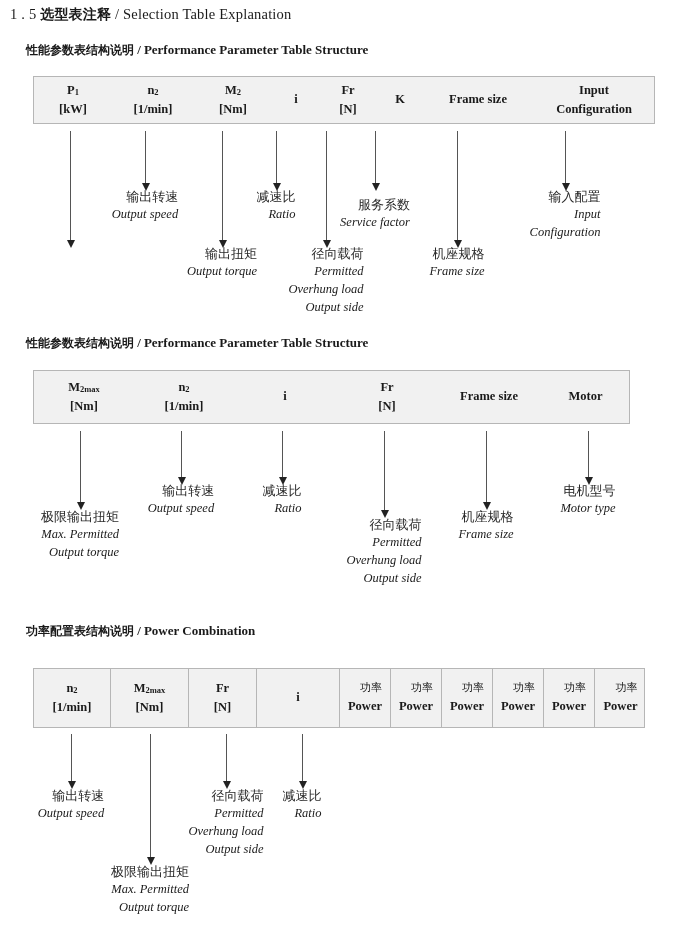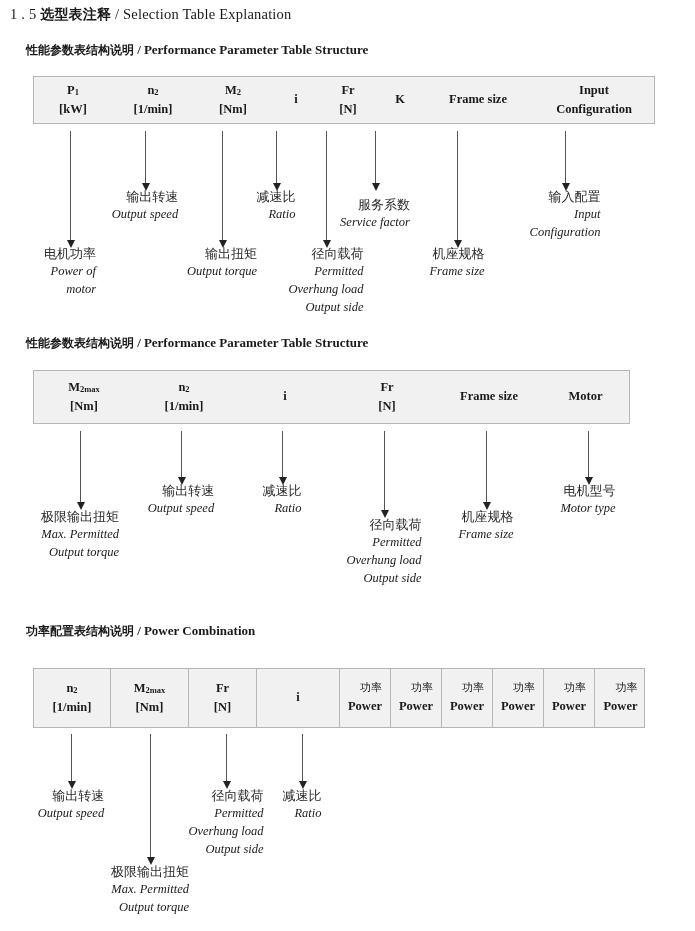--- a/index.html
+++ b/index.html
@@ -196,25 +196,20 @@
 
   <div class="arrow" style="left:70px;  top:131px; height:110px;"></div>
   <div class="arrow" style="left:145px; top:131px; height:53px;"></div>
   <div class="arrow" style="left:222px; top:131px; height:110px;"></div>
   <div class="arrow" style="left:276px; top:131px; height:53px;"></div>
   <div class="arrow" style="left:326px; top:131px; height:110px;"></div>
   <div class="arrow" style="left:375px; top:131px; height:53px;"></div>
   <div class="arrow" style="left:457px; top:131px; height:110px;"></div>
   <div class="arrow" style="left:565px; top:131px; height:53px;"></div>
 
-  <div class="anno" style="left:70px;  top:245px;">
-    <span class="cn">电机功率</span>
-    <span class="en">Power of</span>
-    <span class="en">motor</span>
-  </div>
   <div class="anno" style="left:145px; top:188px;">
     <span class="cn">输出转速</span>
     <span class="en">Output speed</span>
   </div>
   <div class="anno" style="left:222px; top:245px;">
     <span class="cn">输出扭矩</span>
     <span class="en">Output torque</span>
   </div>
   <div class="anno" style="left:276px; top:188px;">
     <span class="cn">减速比</span>

